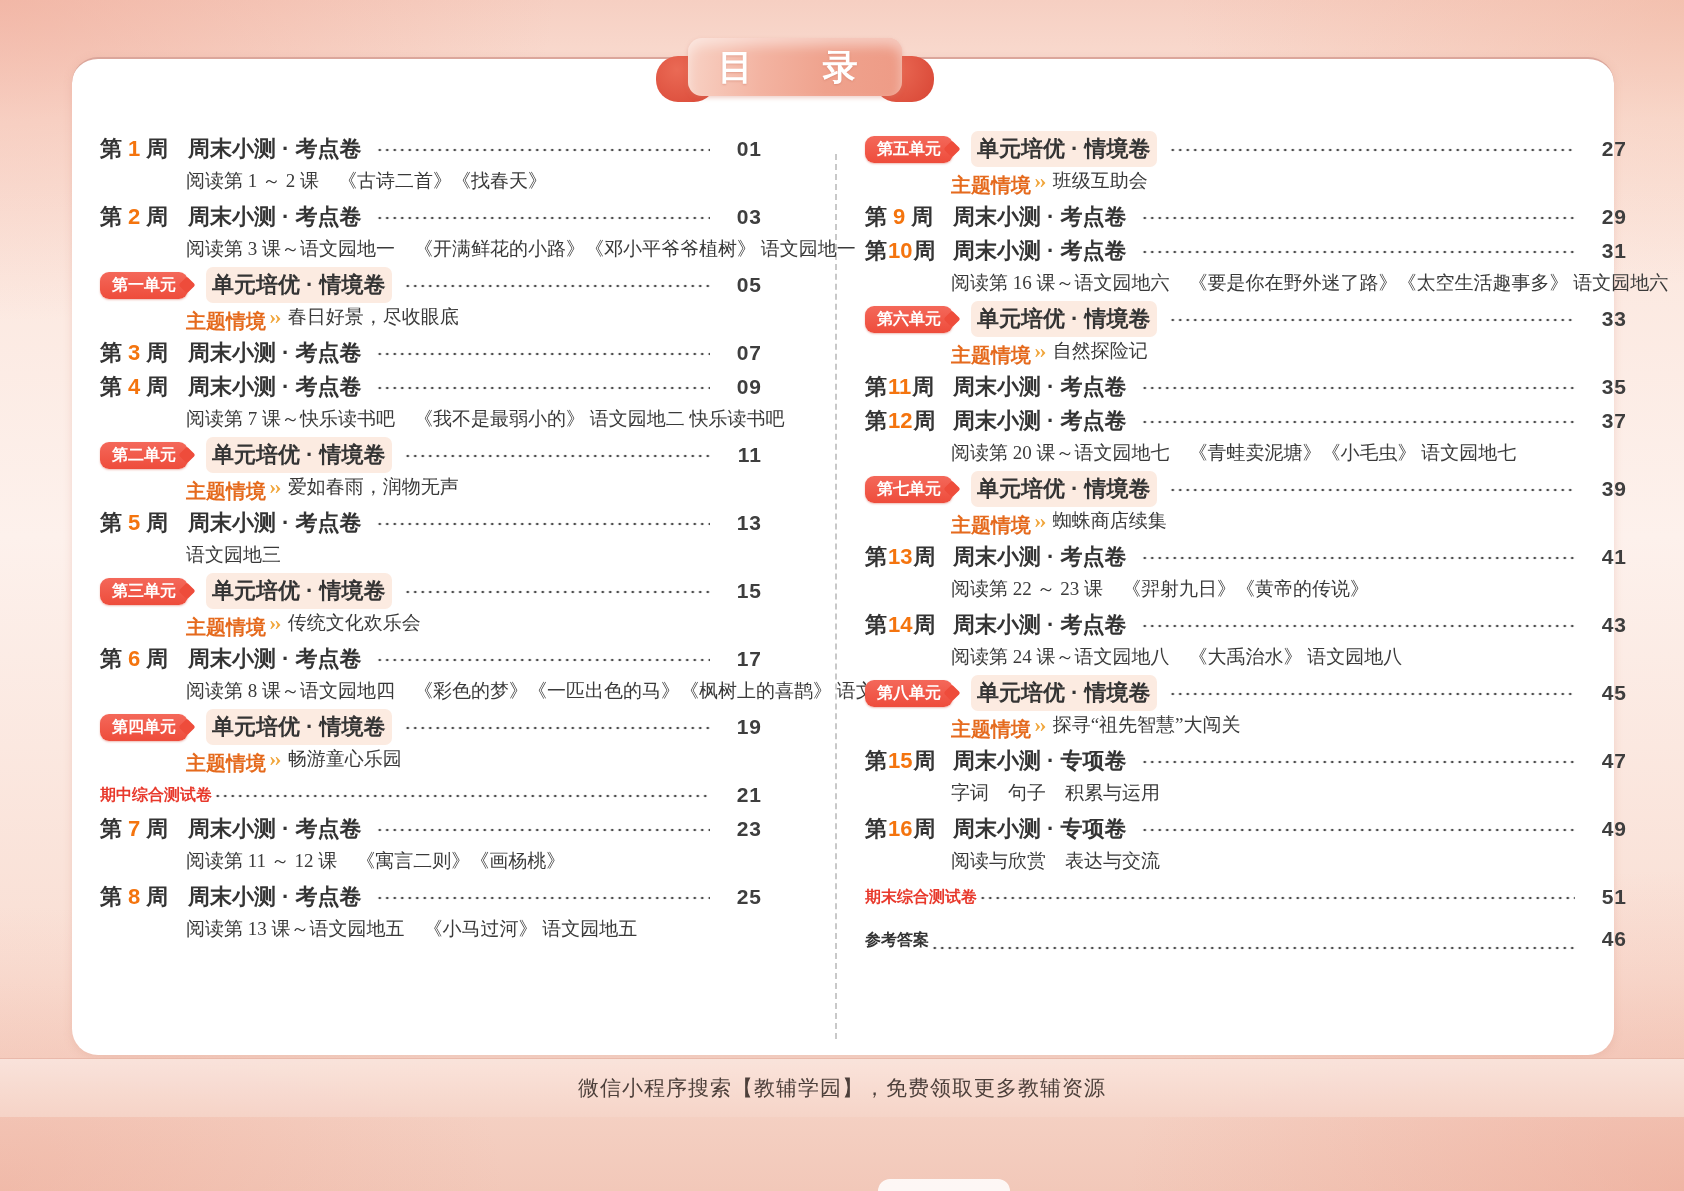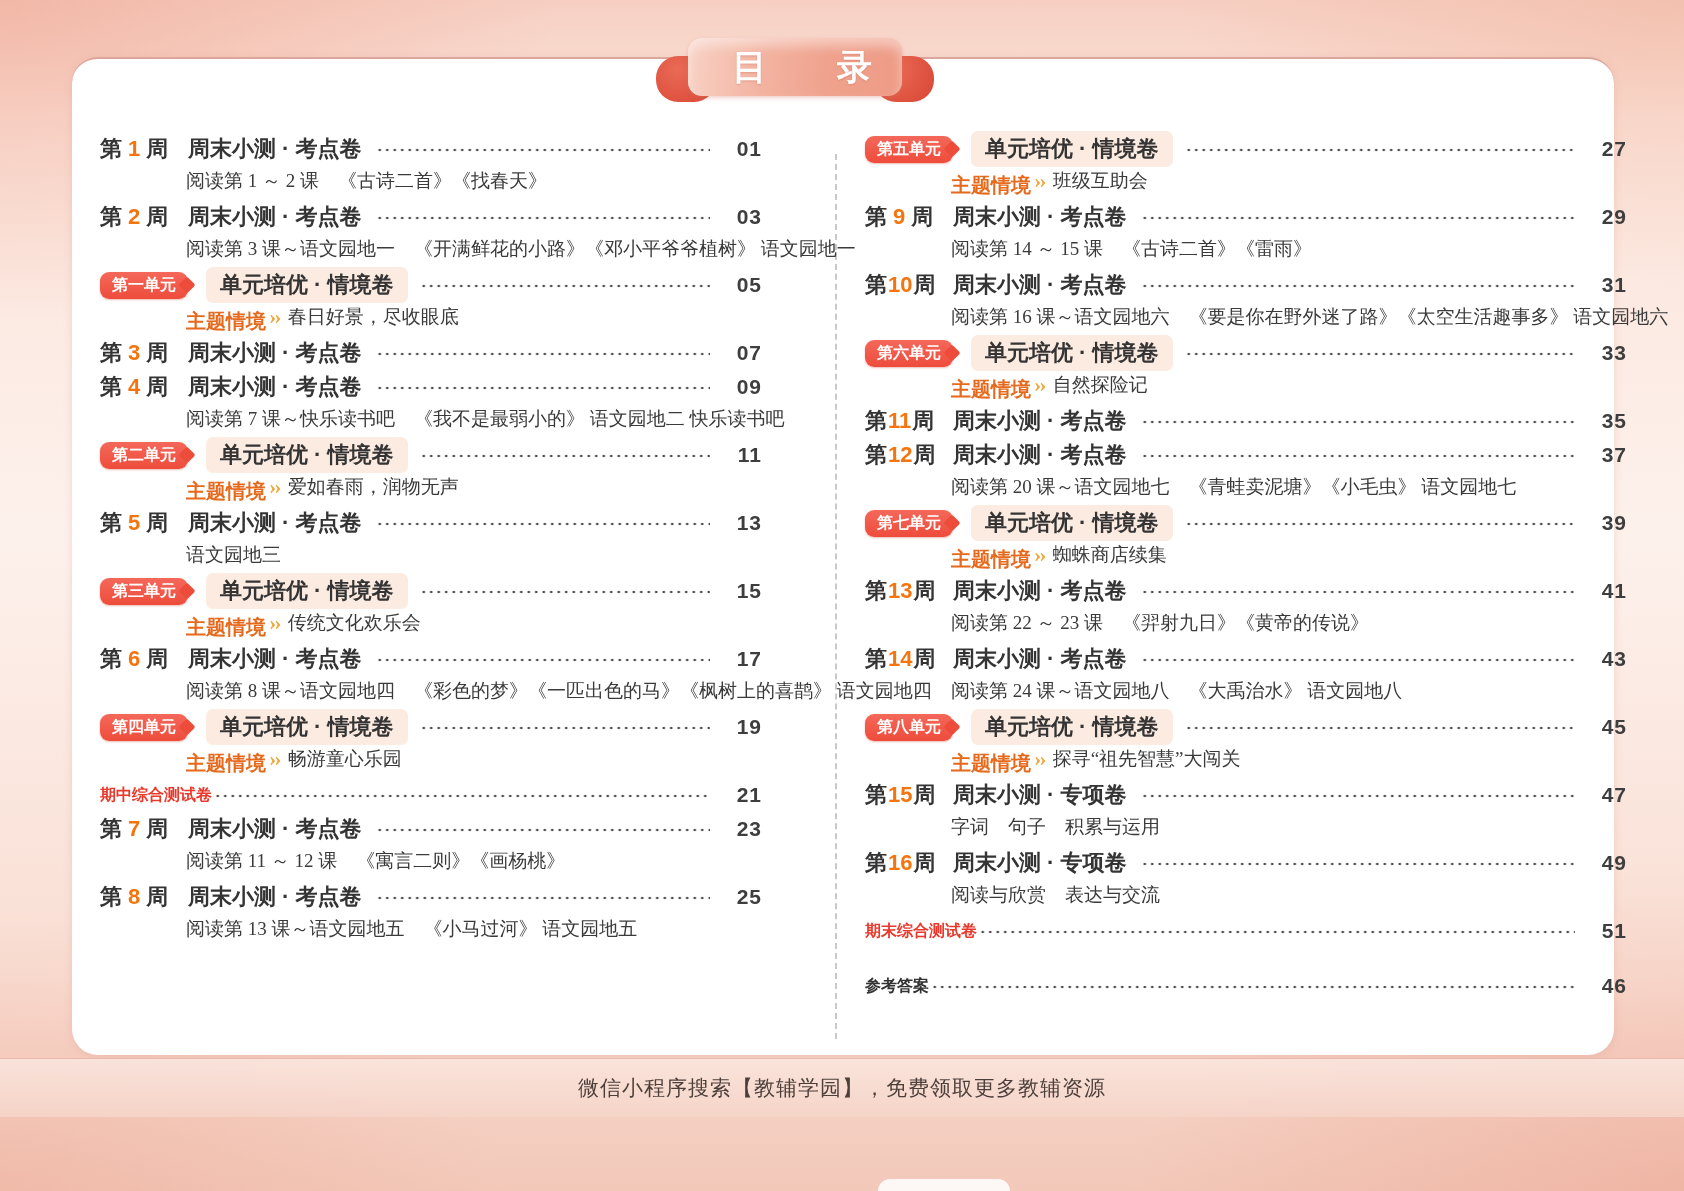--- a/index.html
+++ b/index.html
@@ -34,44 +34,44 @@
   .leader{flex:1; height:6px; margin:2px 10px 0 10px;
     background-image:radial-gradient(circle, #4c4c4c 1.25px, transparent 1.6px);
     background-size:7.5px 6px; background-repeat:repeat-x; background-position:left center;}
   .pageno{width:42px; text-align:right; color:#3e3e3e; font-size:21px; font-weight:600; letter-spacing:1px;}
 
   .badge{background:linear-gradient(180deg,#f4685a,#ee4c3b); color:#fff; font-size:16px;
     padding:3px 12px; border-radius:9px; position:relative; margin-right:18px;
     box-shadow:0 1px 2px rgba(200,60,40,0.35);}
   .badge::after{content:""; position:absolute; right:-5px; top:50%; width:12px; height:12px;
     background:#ee4c3b; transform:translateY(-50%) rotate(45deg); border-radius:2px; z-index:-0;}
-  .utitle{background:#fcebe1; padding:3px 14px; border-radius:7px; margin-right:2px;}
+  .utitle{background:#fcebe1; padding:3px 6px; border-radius:7px; margin-right:2px;}
 
   .sub{height:28px; line-height:28px; margin:0 0 6px 86px;
     font-family:"Liberation Serif", serif; font-size:19px; color:#3a3a3a; white-space:nowrap;}
   .theme{display:flex; align-items:center;}
   .tlabel{color:#e56a1d; font-weight:bold; font-family:"Liberation Sans", sans-serif; font-size:20px;margin-top:8px;}
   .tchev{color:#f0a63c; font-weight:bold; font-size:22px; margin:0 8px 0 3px; letter-spacing:-2px;}
   .ttext{color:#3a3a3a;}
 
   .special .stitle{font-size:16px; font-weight:bold;}
   .special.red .stitle{color:#e8392c;}
   .special.dark .stitle{color:#333333;}
-  .special.gap{margin-top:23px;}
+  .special.gap{margin-top:6px;align-items:flex-end;}
   .special .leader{margin-left:2px;}
 
   .ribbon{position:absolute; left:650px; top:38px; width:290px; height:64px; z-index:5;}
   .fold{position:absolute; top:18px; width:60px; height:46px; border-radius:22px;
     background:radial-gradient(circle at 35% 30%, #ea6a55, #d84534);}
   .fold-l{left:6px;}
   .fold-r{right:6px;}
   .banner{position:absolute; left:38px; right:38px; top:0; height:58px; border-radius:14px;
     background:linear-gradient(95deg,#f8d2c5 0%,#f3b3a1 35%,#efa28d 65%,#ee9b86 100%);
     box-shadow:inset 0 8px 12px rgba(255,255,255,0.45), 0 2px 4px rgba(210,120,100,0.35);
-    display:flex; align-items:center; justify-content:flex-end;}
+    display:flex; align-items:center; justify-content:flex-start;}
   .banner span{color:#ffffff; font-size:35px; font-weight:bold; letter-spacing:30px; padding-left:30px;
     text-shadow:0 1px 2px rgba(200,110,90,0.4);}
 
   .footer{position:absolute; left:0; right:0; top:1058px; height:58px;
     background:linear-gradient(180deg, rgba(250,228,220,0.95), rgba(246,212,200,0.95));
     border-top:1px solid rgba(222,160,142,0.5);
     display:flex; align-items:center; justify-content:center;}
   .footer span{color:#4c3f3a; font-size:21px; letter-spacing:1px;}
   .page-curl{position:absolute; left:878px; bottom:0; width:132px; height:12px;
     background:#ffffff; border-radius:12px 12px 0 0; opacity:0.85;}
@@ -235,21 +235,20 @@
         <div class="row">
           <span class="wlabel">
             <span class="wpre">第</span>
             <span class="wnum">9</span>
             <span class="wsuf">周</span>
           </span>
           <span class="title">周末小测 · 考点卷</span>
           <span class="leader"></span>
           <span class="pageno">29</span>
         </div>
-        <div class="sub">阅读第 14 ～ 15 课　《古诗二首》《雷雨》</div>
         <div class="row">
           <span class="wlabel">
             <span class="wpre">第</span>
             <span class="wnum wide">10</span>
             <span class="wsuf">周</span>
           </span>
           <span class="title">周末小测 · 考点卷</span>
           <span class="leader"></span>
           <span class="pageno">31</span>
         </div>

